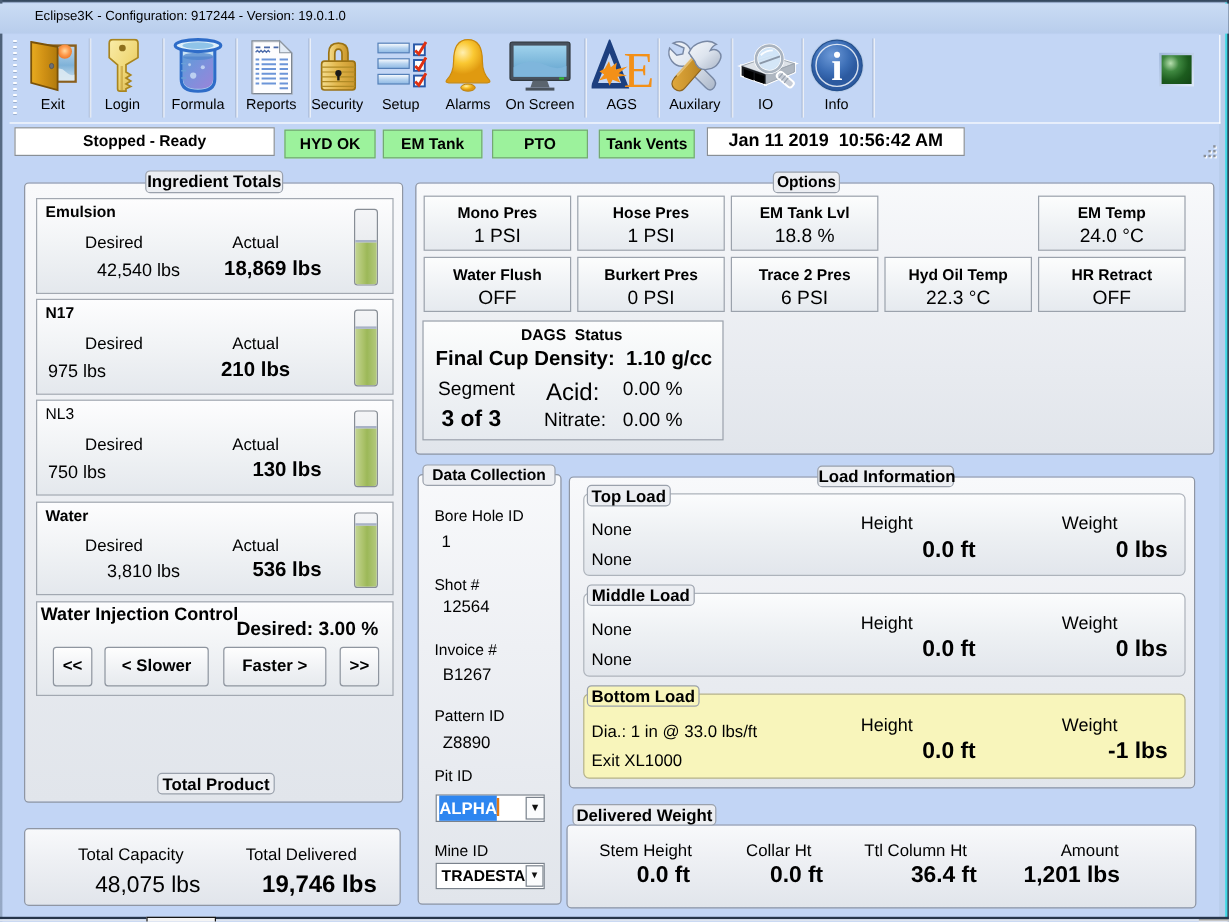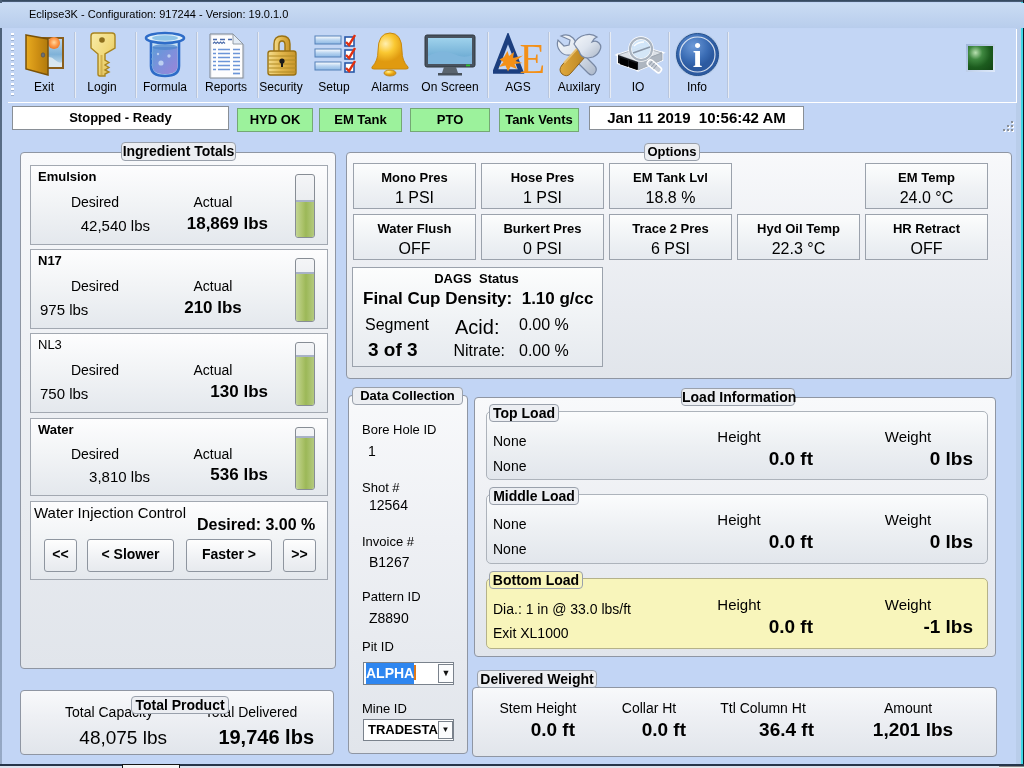--- a/index.html
+++ b/index.html
@@ -313,29 +313,29 @@
 <div class="abs" style="left:38px;top:422px;font-weight:bold;font-size:13px">Water</div>
 <div class="abs" style="left:60px;top:446px;width:70px;text-align:center;font-size:14px">Desired</div>
 <div class="abs" style="left:178px;top:446px;width:70px;text-align:center;font-size:14px">Actual</div>
 <div class="abs" style="left:40px;top:468px;width:110px;text-align:right;font-size:15px">3,810 lbs</div>
 <div class="abs" style="left:158px;top:465px;width:110px;text-align:right;font-size:17px;font-weight:bold">536 lbs</div>
 <div class="abs gauge" style="left:295px;top:427px;height:61px">
     <i style="height:84%"></i>
   </div>
 
 <div class="card" style="left:30px;top:501px;width:296px;height:77px"></div>
-<div class="abs" style="left:34px;top:504px;font-weight:normal;font-size:15px">Water Injection Control</div>
+<div class="abs" style="left:34px;top:504px;font-weight:bold;font-size:15px">Water Injection Control</div>
 <div class="abs" style="left:197px;top:516px;font-weight:bold;font-size:16px">Desired: 3.00 %</div>
 <div class="btn" style="left:44px;top:539px;width:31px;height:31px;line-height:29px">&lt;&lt;</div>
 <div class="btn" style="left:87px;top:539px;width:85px;height:31px;line-height:29px">&lt; Slower</div>
 <div class="btn" style="left:186px;top:539px;width:84px;height:31px;line-height:29px">Faster &gt;</div>
 <div class="btn" style="left:283px;top:539px;width:31px;height:31px;line-height:29px">&gt;&gt;</div>
 
 <div class="grp" style="left:20px;top:690px;width:312px;height:63px"></div>
-<div class="tab" style="left:131px;top:696px;width:96px;height:16px;font-size:14px;line-height:17px">Total Product</div>
+<div class="tab" style="left:131px;top:644px;width:96px;height:16px;font-size:14px;line-height:17px">Total Product</div>
 <div class="abs" style="left:59px;top:704px;width:100px;text-align:center;font-size:14px">Total Capacity</div>
 <div class="abs" style="left:201px;top:704px;width:100px;text-align:center;font-size:14px">Total Delivered</div>
 <div class="abs" style="left:47px;top:727px;width:120px;text-align:right;font-size:19px">48,075 lbs</div>
 <div class="abs" style="left:174px;top:726px;width:140px;text-align:right;font-size:20px;font-weight:bold">19,746 lbs</div>
 
 <div class="grp" style="left:346px;top:152px;width:664px;height:225px"></div>
 <div class="tab" style="left:644px;top:143px;width:54px;height:16px;font-size:13px;line-height:16px">Options</div>
 <div class="cell" style="left:353px;top:163px;width:121px;height:44px">
     <div class="cl">Mono Pres</div>
     <div class="cv">1 PSI</div>
@@ -428,13 +428,13 @@
 
 <div class="grp" style="left:472px;top:687px;width:523px;height:68px"></div>
 <div class="tab" style="left:477px;top:670px;width:118px;height:16px;font-size:14px;line-height:16px">Delivered Weight</div>
 <div class="abs nw" style="left:493px;top:700px;width:90px;text-align:center;font-size:14px">Stem Height</div>
 <div class="abs" style="left:495px;top:719px;width:80px;text-align:right;font-size:19px;font-weight:bold">0.0 ft</div>
 <div class="abs" style="left:614px;top:700px;width:70px;text-align:center;font-size:14px">Collar Ht</div>
 <div class="abs" style="left:606px;top:719px;width:80px;text-align:right;font-size:19px;font-weight:bold">0.0 ft</div>
 <div class="abs nw" style="left:713px;top:700px;width:100px;text-align:center;font-size:14px">Ttl Column Ht</div>
 <div class="abs" style="left:724px;top:719px;width:90px;text-align:right;font-size:19px;font-weight:bold">36.4 ft</div>
 <div class="abs" style="left:873px;top:700px;width:70px;text-align:center;font-size:14px">Amount</div>
-<div class="abs" style="left:853px;top:719px;width:120px;text-align:center;font-size:19px;font-weight:bold">1,201 lbs</div>
+<div class="abs" style="left:853px;top:719px;width:120px;text-align:left;font-size:19px;font-weight:bold">1,201 lbs</div>
 
 </body></html>

